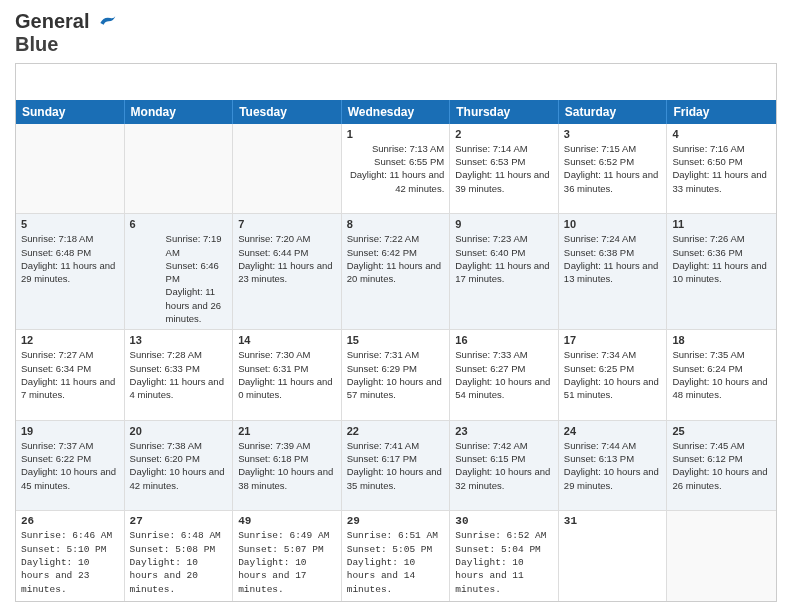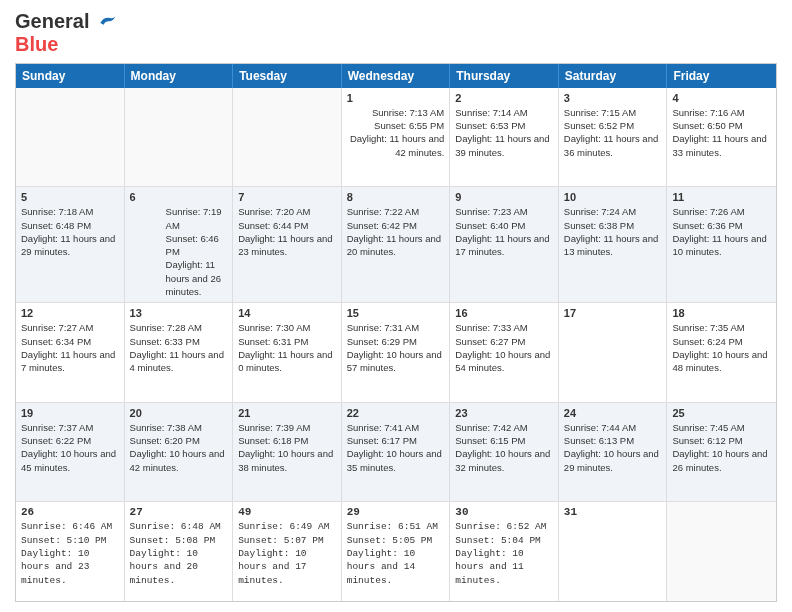--- a/index.html
+++ b/index.html
@@ -47,20 +47,21 @@
     .calendar {
       flex: 1;
       display: flex;
       flex-direction: column;
       border: 1px solid #ccc;
     }
     .cal-header {
       display: grid;
       grid-template-columns: repeat(7, 1fr);
       background: #1a6eb5;
+      margin-top: 36px;
     }
     .cal-header-cell {
       color: #fff;
       font-size: 12px;
       font-weight: bold;
       padding: 5px 6px;
       text-align: left;
       border-right: 1px solid #3a8ed5;
     }
     .cal-header-cell:last-child { border-right: none; }
@@ -107,21 +108,21 @@
     <div class="logo">
       <div>
         <div style="display:flex;align-items:center;">
           <div style="font-size:20px;font-weight:bold;color:#333;line-height:1.1;">
             <span style="color:#333;">General</span>
             <svg class="logo-icon" viewBox="0 0 24 24" style="display:inline-block;vertical-align:middle;">
               <path d="M4 12 Q8 4 16 6 Q20 7 22 4 Q20 10 14 10 Q10 10 8 14Z" fill="#1a6eb5"></path>
             </svg>
           </div>
         </div>
-        <div style="font-size:20px;font-weight:bold;color:#ef4444;line-height:1.1;">Blue</div>
+        <div style="font-size:20px;font-weight:bold;color:#404040;line-height:1.1;">Blue</div>
       </div>
     </div>
     <div class="title-section">
       <div class="month-title"></div>
       <div class="location"></div>
     </div>
   </div>
 
   <div class="calendar">
     <div class="cal-header" id="cal-header">
@@ -233,20 +234,23 @@
 Daylight: 10 hours and 57 minutes.</div>
           </div>
           <div class="cal-cell">
             <div class="day-num">16</div>
             <div class="cell-info" style="white-space: pre-line;">Sunrise: 7:33 AM
 Sunset: 6:27 PM
 Daylight: 10 hours and 54 minutes.</div>
           </div>
           <div class="cal-cell">
             <div class="day-num">17</div>
+            <div class="cell-info" style="white-space: pre-line;">Sunrise: 7:34 AM
+Sunset: 6:25 PM
+Daylight: 10 hours and 51 minutes.</div>
           </div>
           <div class="cal-cell">
             <div class="day-num">18</div>
             <div class="cell-info" style="white-space: pre-line;">Sunrise: 7:35 AM
 Sunset: 6:24 PM
 Daylight: 10 hours and 48 minutes.</div>
           </div>
         </div>
         <div class="cal-row">
           <div class="cal-cell alt-row">

